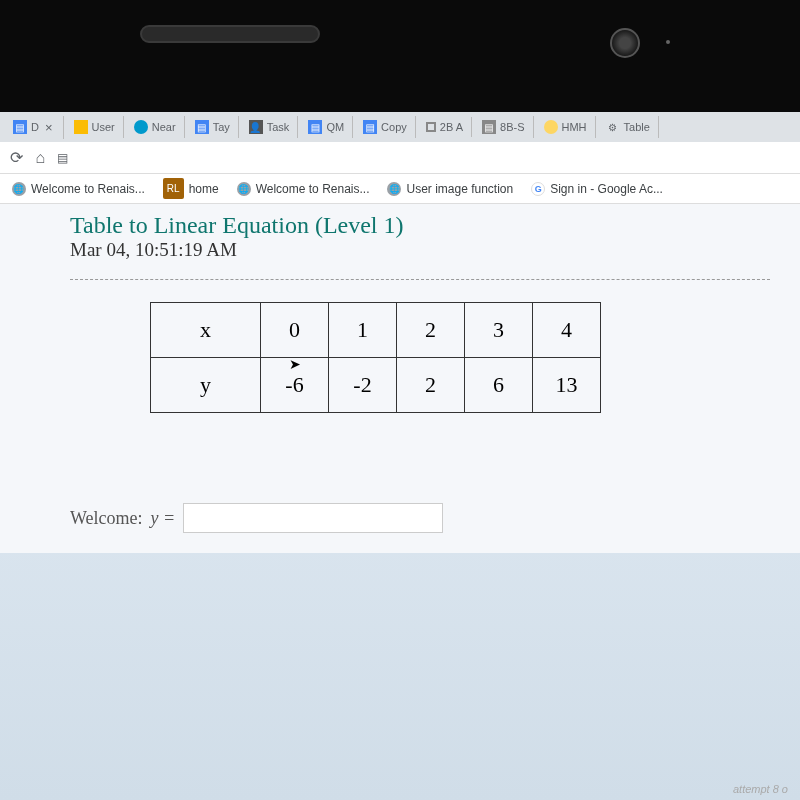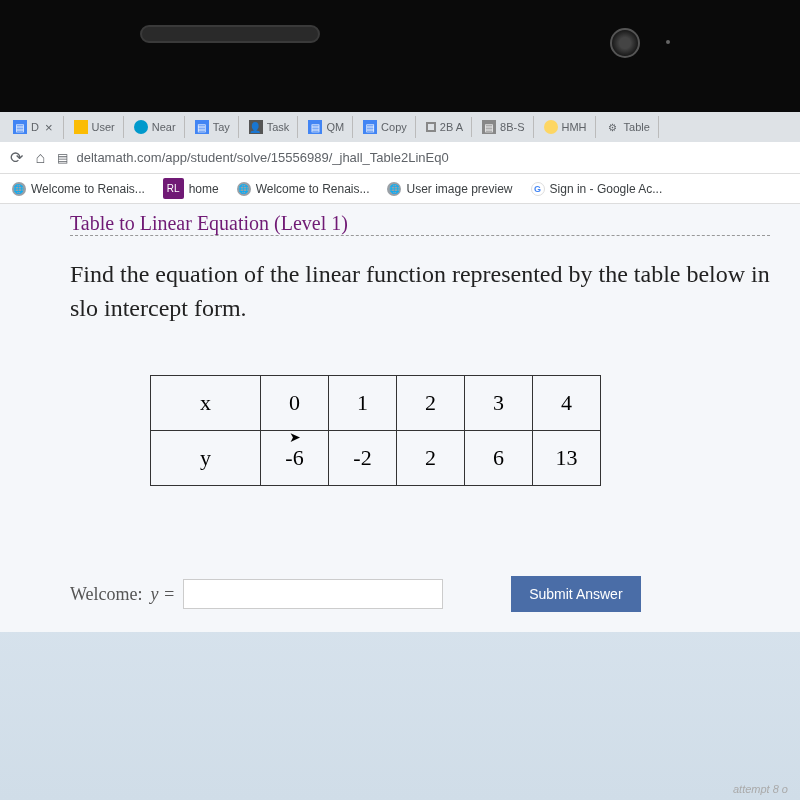--- a/index.html
+++ b/index.html
@@ -124,22 +124,22 @@
       justify-content: center;
       font-size: 9px;
       color: white;
     }
     .content {
       padding: 8px 30px 20px 70px;
       background: #f5f7fa;
     }
     .lesson-title {
       font-family: 'Times New Roman', serif;
-      font-size: 20px;
-      color: #701a75;
+      font-size: 24px;
+      color: #0f766e;
       font-weight: normal;
     }
     .timestamp {
       font-family: 'Times New Roman', serif;
       font-size: 19px;
       color: #333;
       margin-bottom: 18px;
     }
     .divider {
       border: none;
@@ -215,21 +215,21 @@
     .favicon-orange { background: #fbbc04; }
     .favicon-yellow { background: #fdd663; }
     .favicon-grey { background: #9aa0a6; }
     .google-g {
       background: white;
       color: #4285f4;
       border: 1px solid #ddd;
       font-weight: bold;
     }
     .rl-badge {
-      background: #701a75;
+      background: #a16207;
       color: white;
       font-size: 10px;
       padding: 5px 4px;
       border-radius: 2px;
     }
   </style>
 </head>
 <body>
 
 <div class="laptop-bezel">
@@ -285,51 +285,50 @@
       <span class="tab-icon">⚙</span>
       <span>Table</span>
     </div>
   </div>
 
   <div class="url-bar">
     <span class="nav-icon">⟳</span>
     <span class="nav-icon">⌂</span>
     <div class="url-text">
       <span style="font-size:12px">▤</span>
-      <span>deltamath.com/app/student/solve/15556989/_jhall_Table2LinEq0</span>
     </div>
   </div>
 
   <div class="bookmark-bar">
     <div class="bookmark">
       <span class="bm-icon favicon-grey">🌐</span>
       <span>Welcome to Renais...</span>
     </div>
     <div class="bookmark">
       <span class="rl-badge">RL</span>
       <span>home</span>
     </div>
     <div class="bookmark">
       <span class="bm-icon favicon-grey">🌐</span>
       <span>Welcome to Renais...</span>
     </div>
     <div class="bookmark">
       <span class="bm-icon favicon-grey">🌐</span>
-      <span>User image preview</span>
+      <span>User image function</span>
     </div>
     <div class="bookmark">
       <span class="bm-icon google-g">G</span>
       <span>Sign in - Google Ac...</span>
     </div>
   </div>
 
   <div class="content">
     <div class="lesson-title">Table to Linear Equation (Level 1)</div>
+    <div class="timestamp">Mar 04, 10:51:19 AM</div>
     <hr class="divider">
-    <div class="question">Find the equation of the linear function represented by the table below in slo intercept form.</div>
 
     <table class="data-table">
       <tbody>
           <tr>
         <td class="header-cell">x</td>
         <td class="value-cell">0</td>
         <td class="value-cell">1</td>
         <td class="value-cell">2</td>
         <td class="value-cell">3</td>
         <td class="value-cell">4</td>
@@ -342,18 +341,17 @@
         <td class="value-cell">6</td>
         <td class="value-cell">13</td>
       </tr>
     </tbody>
       </table>
 
     <div class="answer-row">
       <span>Welcome:</span>
       <span style="font-style:italic"><span style="font-style:italic">y</span> =</span>
       <input class="answer-input" value="" style="">
-      <button class="submit-btn">Submit Answer</button>
     </div>
   </div>
 </div>
 
 <div class="attempt">attempt 8 o</div>
 
 </body></html>

